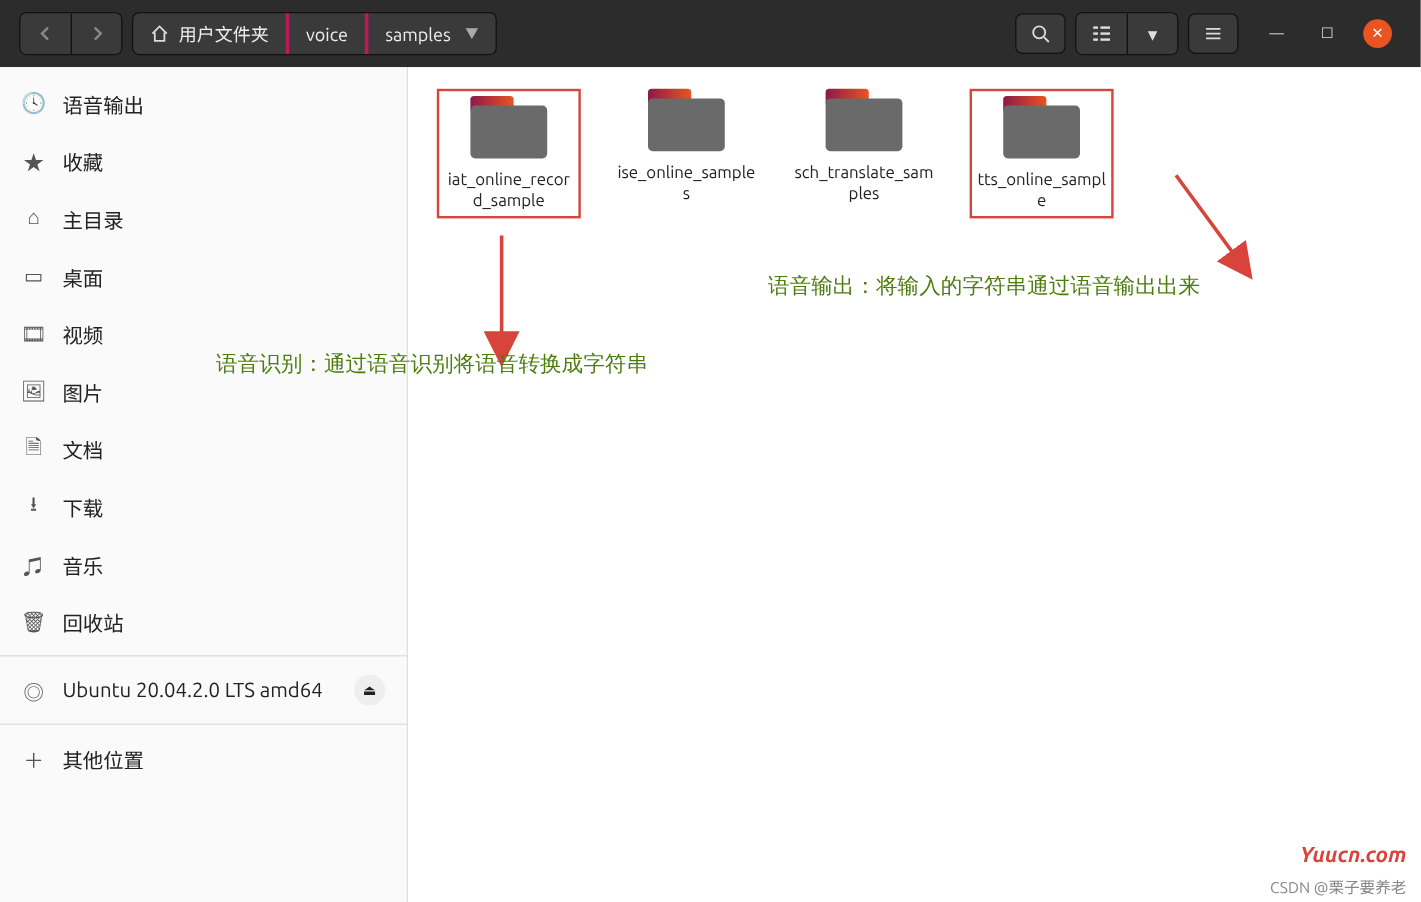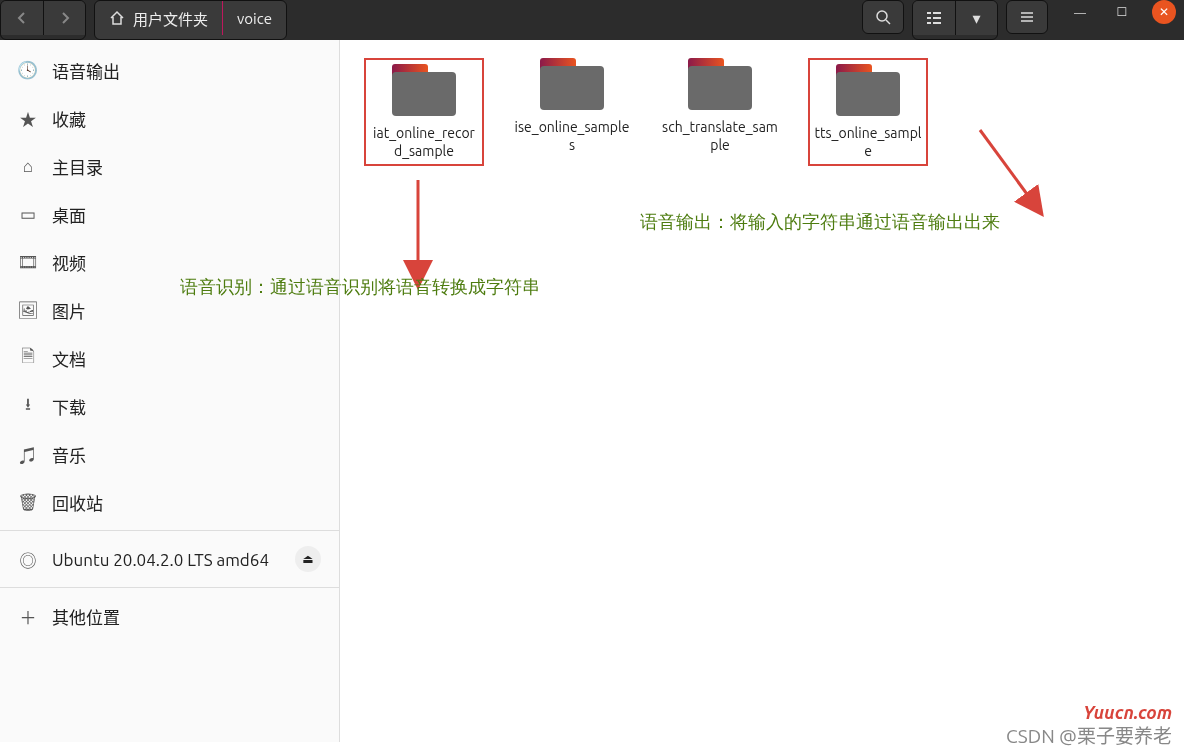--- a/index.html
+++ b/index.html
@@ -1,25 +1,25 @@
 <!DOCTYPE html>
 <html><head>
 <meta charset="utf-8">
 <style>
 * { margin: 0; padding: 0; box-sizing: border-box; font-family: "Ubuntu", "Noto Sans CJK SC", sans-serif; }
 body { width: 1184px; height: 752px; background: #fff; overflow: hidden; position: relative; }
 
 
-.titlebar { height: 40px; background: #2c2c2c; display: flex; padding: 0 0; gap: 8px; }
+.titlebar { height: 56px; background: #2c2c2c; display: flex; align-items: center; padding: 0 16px; gap: 8px; }
 .nav-btns { display: flex; border: 1px solid #111; border-radius: 6px; overflow: hidden; }
 .nav-btn { width: 42px; height: 34px; background: #3a3a3a; display: flex; align-items: center; justify-content: center; color: #888; }
 .nav-btn + .nav-btn { border-left: 1px solid #111; }
 .breadcrumb { display: flex; border: 1px solid #111; border-radius: 6px; overflow: hidden; background: #3a3a3a; }
 .crumb { height: 34px; padding: 0 14px; display: flex; align-items: center; color: #eee; font-size: 15px; gap: 8px; }
-.crumb + .crumb { border-left: 1px solid #be185d; }
+.crumb + .crumb { border-left: 3px solid #be185d; }
 .crumb .chev { color: #aaa; font-size: 11px; margin-left: 4px; }
 .spacer { flex: 1; }
 .tb-btn { width: 42px; height: 34px; border: 1px solid #111; border-radius: 6px; background: #3a3a3a; display: flex; align-items: center; justify-content: center; color: #ddd; }
 .win-btns { display: flex; gap: 18px; margin-left: 12px; margin-right: 8px; }
 .win-btn { width: 24px; height: 24px; border-radius: 50%; display: flex; align-items: center; justify-content: center; font-size: 12px; color: #ddd; }
 .win-close { background: #e95420; color: #fff; }
 
 
 .main { display: flex; height: calc(100% - 50px); }
 .sidebar { width: 340px; border-right: 1px solid #ddd; background: #fafafa; padding-top: 6px; }
@@ -34,21 +34,21 @@
 .folder { width: 120px; display: flex; flex-direction: column; align-items: center; text-align: center; cursor: pointer; }
 .folder-icon { width: 64px; height: 52px; position: relative; margin-bottom: 8px; }
 .folder-tab { position: absolute; top: 0; left: 0; width: 36px; height: 12px; border-radius: 3px 3px 0 0; background: linear-gradient(90deg, #8b1a4a, #e95420); }
 .folder-body { position: absolute; top: 8px; left: 0; right: 0; bottom: 0; background: #6a6a6a; border-radius: 4px; }
 .folder-label { font-size: 14px; color: #222; line-height: 1.3; word-break: break-all; }
 .hl { border: 2px solid #d8443b; padding: 4px; }
 
 
 .anno { position: absolute; color: #4d7c0f; font-size: 18px; font-family: "SimSun", serif; }
 .watermark1 { position: absolute; right: 12px; bottom: 30px; color: #d8443b; font-size: 18px; font-style: italic; font-weight: bold; margin-top: 24px; }
-.watermark2 { position: absolute; right: 12px; bottom: 4px; color: #888; font-size: 19px; margin-top: 24px; }
+.watermark2 { position: absolute; right: 12px; bottom: 4px; color: #888; font-size: 13px; margin-top: 24px; }
 
 svg { display: block; }
 </style>
 </head>
 <body>
 
 <div class="titlebar">
   <div class="nav-btns">
     <div class="nav-btn">
         <svg width="12" height="12" viewBox="0 0 12 12">
@@ -66,20 +66,24 @@
       <span>
           <svg width="16" height="16" viewBox="0 0 16 16">
             <path d="M2 8 L8 2 L14 8 M4 7 V14 H12 V7" stroke="#ddd" stroke-width="1.5" fill="none"></path>
           </svg>
         </span>
       <span>用户文件夹</span>
     </div>
     <div class="crumb">
         <span>voice</span>
       </div>
+    <div class="crumb">
+      <span>samples</span>
+      <span class="chev">▼</span>
+    </div>
   </div>
   <div class="spacer"></div>
   <div class="tb-btn">
       <svg width="16" height="16" viewBox="0 0 16 16">
         <circle cx="7" cy="7" r="5" stroke="#ddd" stroke-width="1.5" fill="none"></circle>
         <path d="M11 11 L15 15" stroke="#ddd" stroke-width="1.5"></path>
       </svg>
     </div>
   <div class="nav-btns">
     <div class="nav-btn" style="color:#ddd">
@@ -175,21 +179,21 @@
             <div class="folder-tab"></div>
             <div class="folder-body"></div>
           </div>
           <div class="folder-label">ise_​online_​samples</div>
         </div>
         <div class="folder">
           <div class="folder-icon">
             <div class="folder-tab"></div>
             <div class="folder-body"></div>
           </div>
-          <div class="folder-label">sch_​translate_​sample</div>
+          <div class="folder-label">sch_​translate_​samples</div>
         </div>
         <div class="folder hl">
           <div class="folder-icon">
             <div class="folder-tab"></div>
             <div class="folder-body"></div>
           </div>
           <div class="folder-label">tts_​online_​sample</div>
         </div>
       </div>
 

